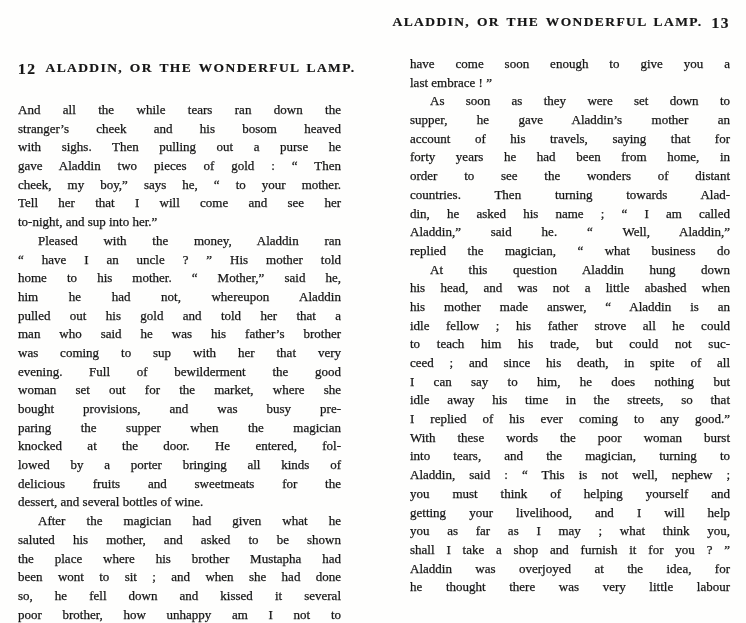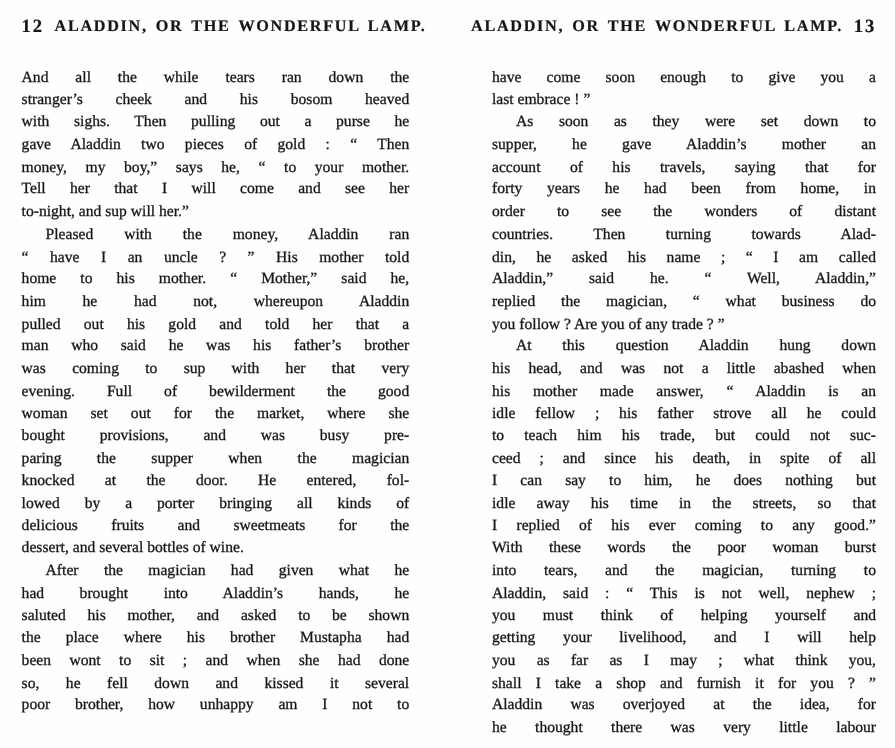--- a/index.html
+++ b/index.html
@@ -31,21 +31,21 @@
     height: 41px;
     display: flex;
     align-items: flex-start;
     font-weight: bold;
     font-size: 13.5px;
     letter-spacing: 1.4px;
     word-spacing: 2px;
     white-space: nowrap;
     -webkit-text-stroke: 0.2px currentColor;
   }
-  .running-head.head-left  { justify-content: flex-start; }
+  .running-head.head-left  { justify-content: flex-start; margin-top: 46px; }
   .running-head.head-right { justify-content: flex-end; }
   .pagenum {
     font-size: 15.5px;
     letter-spacing: 1.5px;
   }
   .head-left .pagenum  { margin-right: 9px; }
   .head-right .pagenum { margin-left: 9px; }
 
   .column { width: 100%; }
   .line {
@@ -69,40 +69,39 @@
   <section class="page left-pg">
     <header class="running-head head-left">
       <span class="pagenum">12</span>
       <span class="head-title">ALADDIN, OR THE WONDERFUL LAMP.</span>
     </header>
     <div class="column">
         <div class="line">And all the while tears ran down the</div>
         <div class="line">stranger’s cheek and his bosom heaved</div>
         <div class="line">with sighs. Then pulling out a purse he</div>
         <div class="line">gave Aladdin two pieces of gold : “ Then</div>
-        <div class="line">money, my boy,” says he, “ to your mother.</div>
+        <div class="line">cheek, my boy,” says he, “ to your mother.</div>
         <div class="line">Tell her that I will come and see her</div>
-        <div class="line end">to-night, and sup will her.”</div>
+        <div class="line end">to-night, and sup into her.”</div>
         <div class="line indent">Pleased with the money, Aladdin ran</div>
         <div class="line">“ have I an uncle ? ” His mother told</div>
         <div class="line">home to his mother. “ Mother,” said he,</div>
         <div class="line">him he had not, whereupon Aladdin</div>
         <div class="line">pulled out his gold and told her that a</div>
         <div class="line">man who said he was his father’s brother</div>
         <div class="line">was coming to sup with her that very</div>
         <div class="line">evening. Full of bewilderment the good</div>
         <div class="line">woman set out for the market, where she</div>
         <div class="line">bought provisions, and was busy pre-</div>
         <div class="line">paring the supper when the magician</div>
         <div class="line">knocked at the door. He entered, fol-</div>
         <div class="line">lowed by a porter bringing all kinds of</div>
         <div class="line">delicious fruits and sweetmeats for the</div>
         <div class="line end">dessert, and several bottles of wine.</div>
         <div class="line indent">After the magician had given what he</div>
-        <div class="line">had brought into Aladdin’s hands, he</div>
         <div class="line">saluted his mother, and asked to be shown</div>
         <div class="line">the place where his brother Mustapha had</div>
         <div class="line">been wont to sit ; and when she had done</div>
         <div class="line">so, he fell down and kissed it several</div>
         <div class="line">poor brother, how unhappy am I not to</div>
       </div>
   </section>
 
   <section class="page right-pg">
     <header class="running-head head-right">
@@ -114,21 +113,20 @@
         <div class="line end">last embrace ! ”</div>
         <div class="line indent">As soon as they were set down to</div>
         <div class="line">supper, he gave Aladdin’s mother an</div>
         <div class="line">account of his travels, saying that for</div>
         <div class="line">forty years he had been from home, in</div>
         <div class="line">order to see the wonders of distant</div>
         <div class="line">countries. Then turning towards Alad-</div>
         <div class="line">din, he asked his name ; “ I am called</div>
         <div class="line">Aladdin,” said he. “ Well, Aladdin,”</div>
         <div class="line">replied the magician, “ what business do</div>
-        <div class="line end">you follow ? Are you of any trade ? ”</div>
         <div class="line indent">At this question Aladdin hung down</div>
         <div class="line">his head, and was not a little abashed when</div>
         <div class="line">his mother made answer, “ Aladdin is an</div>
         <div class="line">idle fellow ; his father strove all he could</div>
         <div class="line">to teach him his trade, but could not suc-</div>
         <div class="line">ceed ; and since his death, in spite of all</div>
         <div class="line">I can say to him, he does nothing but</div>
         <div class="line">idle away his time in the streets, so that</div>
         <div class="line">I replied of his ever coming to any good.”</div>
         <div class="line">With these words the poor woman burst</div>

